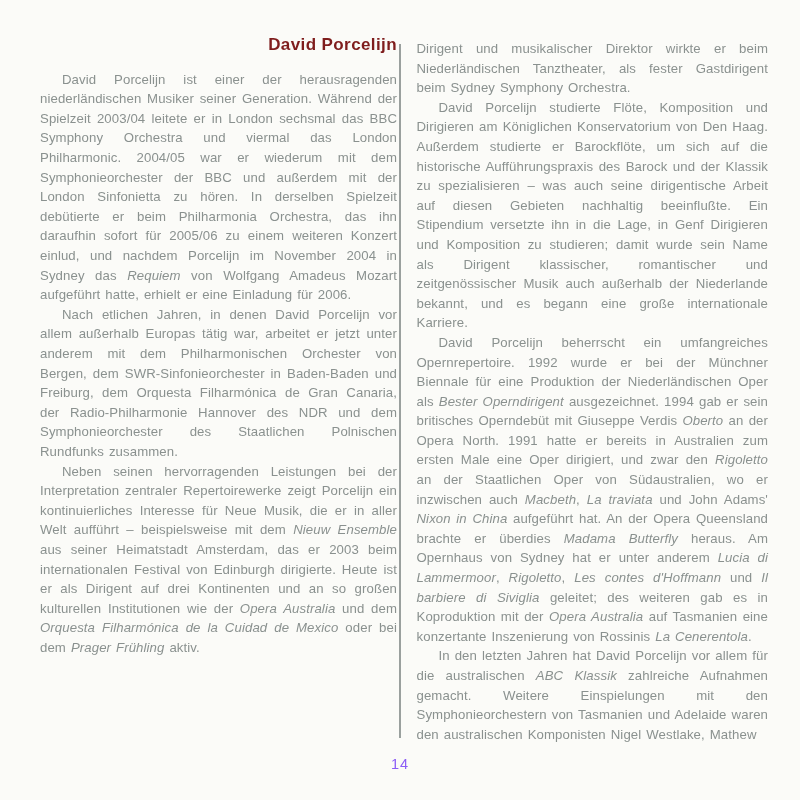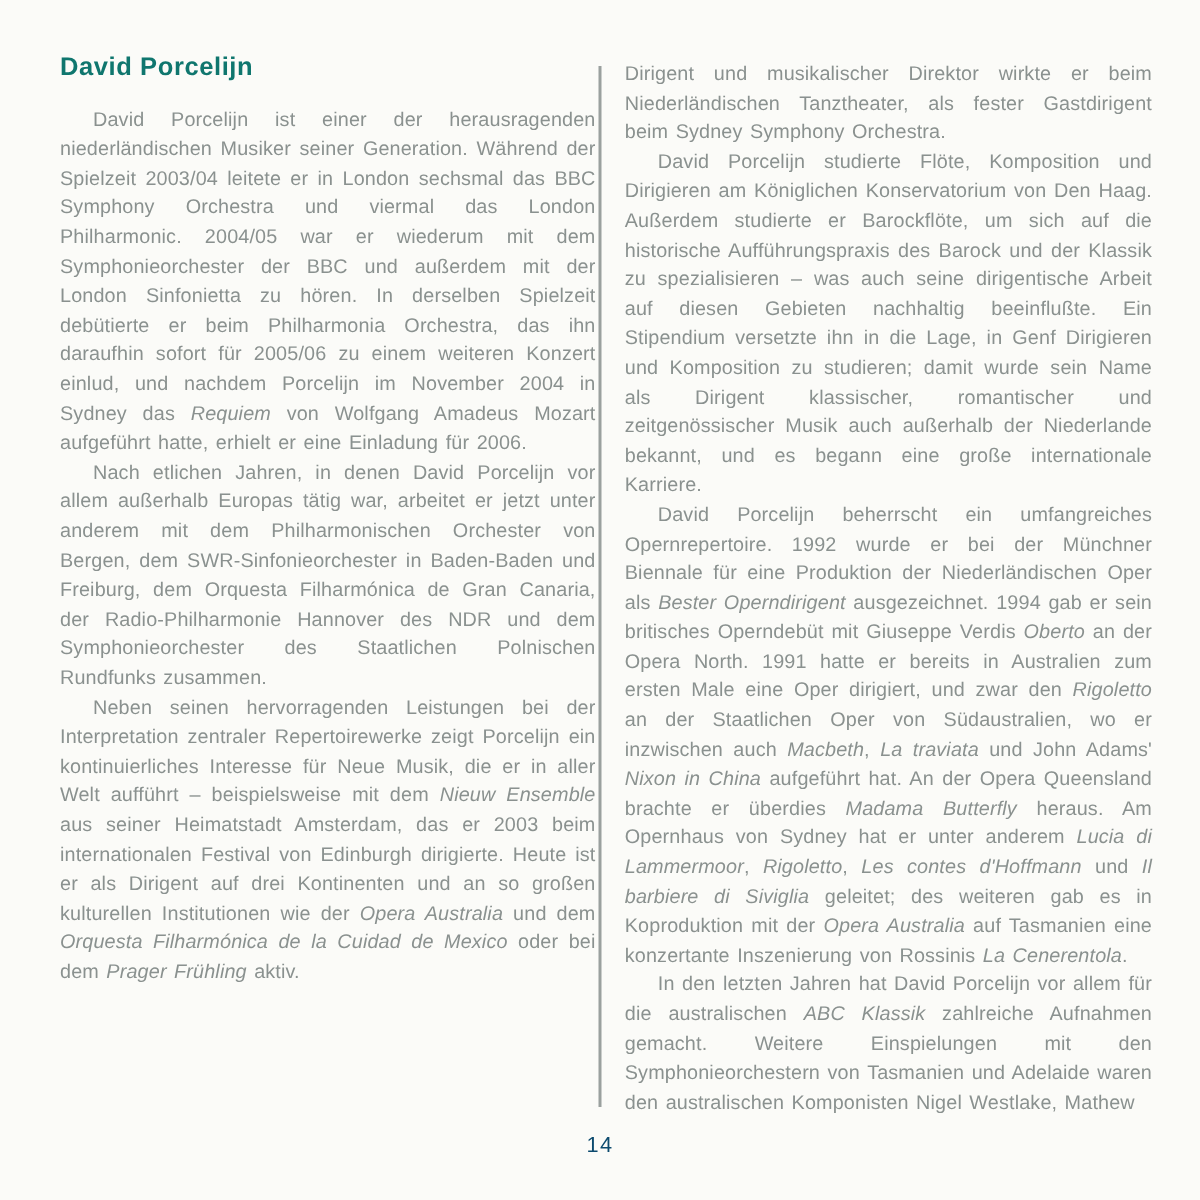--- a/index.html
+++ b/index.html
@@ -38,23 +38,24 @@
     width: 1.5px;
     background: #9aa09e;
     margin-left: 2px;
     margin-top: 8px;
     margin-bottom: 6px;
   }
   h1.title {
     font-size: 17px;
     font-weight: bold;
     letter-spacing: 0.4px;
-    color: #0f766e;
+    color: #7f1d1d;
     margin: 0 0 15px 0;
     line-height: 1.1;
+    text-align: right;
   }
   .para {
     margin: 0;
     font-size: 13.2px;
     line-height: 19.6px;
     text-align: justify;
     word-spacing: 0.09em;
     letter-spacing: 0.1px;
     hyphens: auto;
     -webkit-hyphens: auto;
@@ -66,21 +67,21 @@
     font-style: italic;
   }
   .pagenum {
     position: absolute;
     left: 0;
     bottom: 28px;
     width: 800px;
     text-align: center;
     font-size: 14.5px;
     letter-spacing: 1px;
-    color: #0c4a6e;
+    color: #8b5cf6;
   }
 </style>
 </head>
 <body>
 
 <div class="page">
   <div class="columns">
     <div class="col-left">
       <h1 class="title">David Porcelijn</h1>
       <div>

